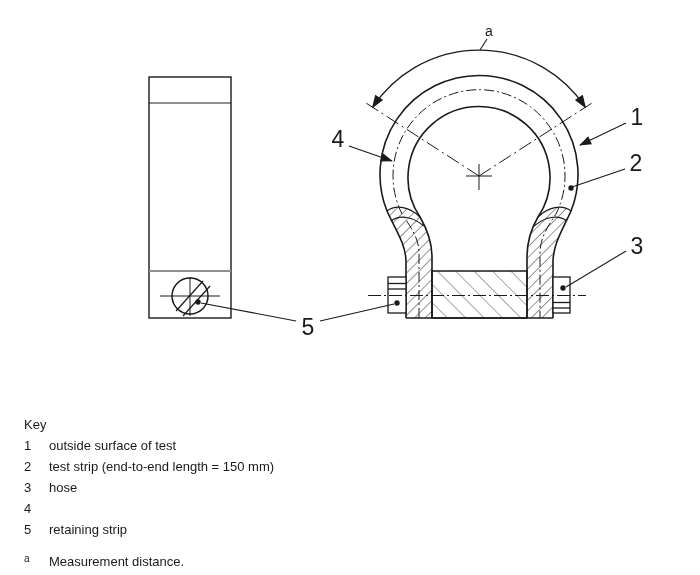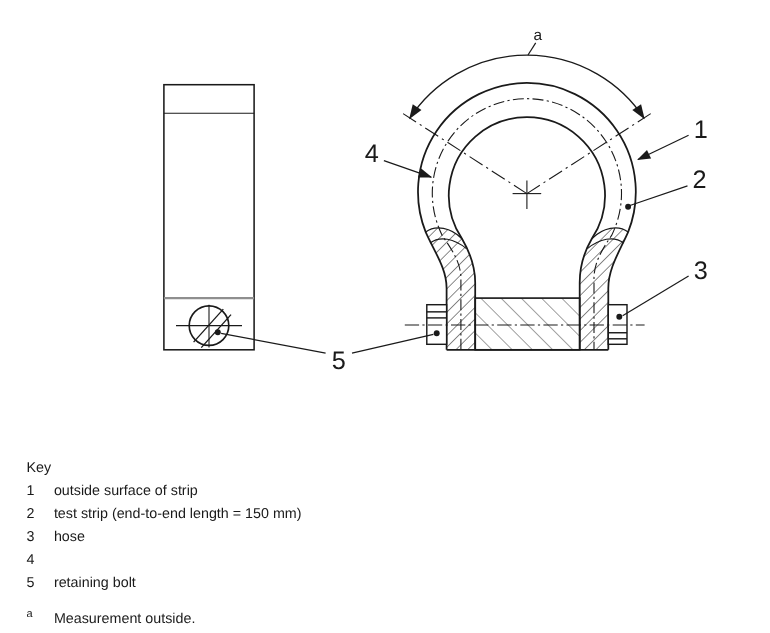--- a/index.html
+++ b/index.html
@@ -106,36 +106,36 @@
       <text class="fig-label" x="637" y="254" font-size="23">3</text>
       <text class="fig-label" x="338" y="147" font-size="23">4</text>
       <text class="fig-label" x="308" y="335" font-size="23">5</text>
     </g>
   </svg>
 
   <div class="key">
     <div class="key-title">Key</div>
     <div class="key-row">
       <span class="key-num">1</span>
-      <span class="key-label">outside surface of strip</span>
+      <span class="key-label">outside surface of test</span>
     </div>
     <div class="key-row">
       <span class="key-num">2</span>
       <span class="key-label">test strip (end-to-end length = 150 mm)</span>
     </div>
     <div class="key-row">
       <span class="key-num">3</span>
       <span class="key-label">hose</span>
     </div>
     <div class="key-row">
       <span class="key-num">4</span>
     </div>
     <div class="key-row">
       <span class="key-num">5</span>
-      <span class="key-label">retaining bolt</span>
+      <span class="key-label">retaining strip</span>
     </div>
     <div class="key-footnote">
       <span class="fn-marker">a</span>
-      <span class="fn-text">Measurement outside.</span>
+      <span class="fn-text">Measurement distance.</span>
     </div>
   </div>
 
 </div>
 
 </body></html>

